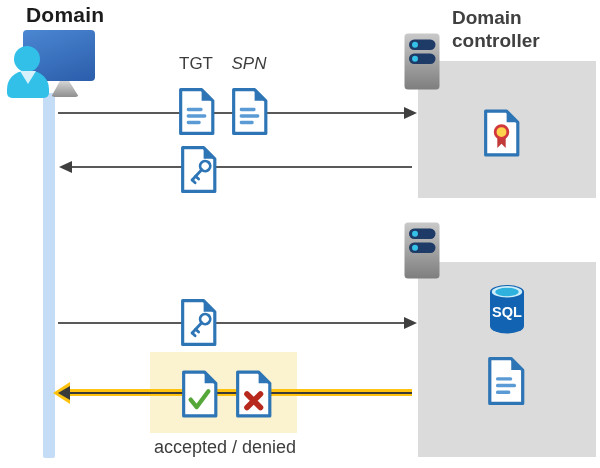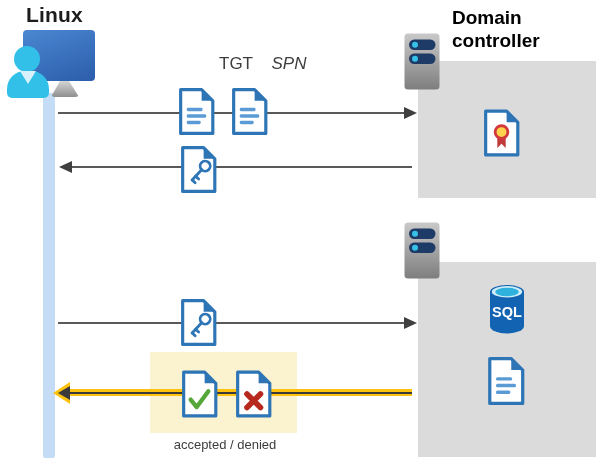--- a/index.html
+++ b/index.html
@@ -3,24 +3,24 @@
 <meta charset="utf-8">
 <style>
   html,body{margin:0;padding:0;background:#fff;}
   .stage{
     position:relative;width:600px;height:468px;background:#ffffff;overflow:hidden;
     font-family:"Liberation Sans",sans-serif;
   }
   .abs{position:absolute;}
   
   .h1{font-size:21px;font-weight:bold;color:#1c1c1c;letter-spacing:0.2px;}
-  .h2{font-size:19px;font-weight:bold;color:#000000;line-height:23px;}
-  .small-label{font-size:17px;color:#3d3d3d;text-align:center;margin-left:40px;}
+  .h2{font-size:19px;font-weight:bold;color:#404040;line-height:23px;}
+  .small-label{font-size:17px;color:#3d3d3d;text-align:center;}
   .file-label{font-size:20px;color:#3d3d3d;text-align:center;}
-  .result-label{font-size:13px;color:#3d3d3d;text-align:center;}
+  .result-label{font-size:18px;color:#3d3d3d;text-align:center;}
   
   .monitor{left:23px;top:30px;width:72px;height:51px;border-radius:4px;
     background:linear-gradient(160deg,#4b87d2 0%,#2b5dab 100%);z-index:4;}
   .stand{left:51px;top:80px;width:28px;height:17px;z-index:3;
     background:linear-gradient(#d9d9d9,#8f8f8f);
     clip-path:polygon(34% 0,62% 0,100% 100%,0 100%);border-radius:0 0 4px 4px;}
   .person-head{left:14px;top:46px;width:26px;height:26px;border-radius:50%;
     background:#32c0e9;z-index:5;}
   .person-body{left:7px;top:71px;width:42px;height:27px;border-radius:18px 18px 5px 5px;
     background:#32c0e9;z-index:5;}
@@ -45,21 +45,21 @@
   .icon{z-index:4;}
   svg text{font-family:"Liberation Sans",sans-serif;}
 </style>
 </head>
 <body>
 
 <div class="stage">
 
   <div class="abs vbar"></div>
 
-  <div class="abs h1" style="left:26px;top:3px;">Linux</div>
+  <div class="abs h1" style="left:26px;top:3px;">Domain</div>
   <div>
     <div class="abs monitor"></div>
     <div class="abs stand"></div>
     <div class="abs person-head"></div>
     <div class="abs person-body">
       <div class="collar"></div>
     </div>
   </div>
 
   <div class="abs gray-box dc-box"></div>

